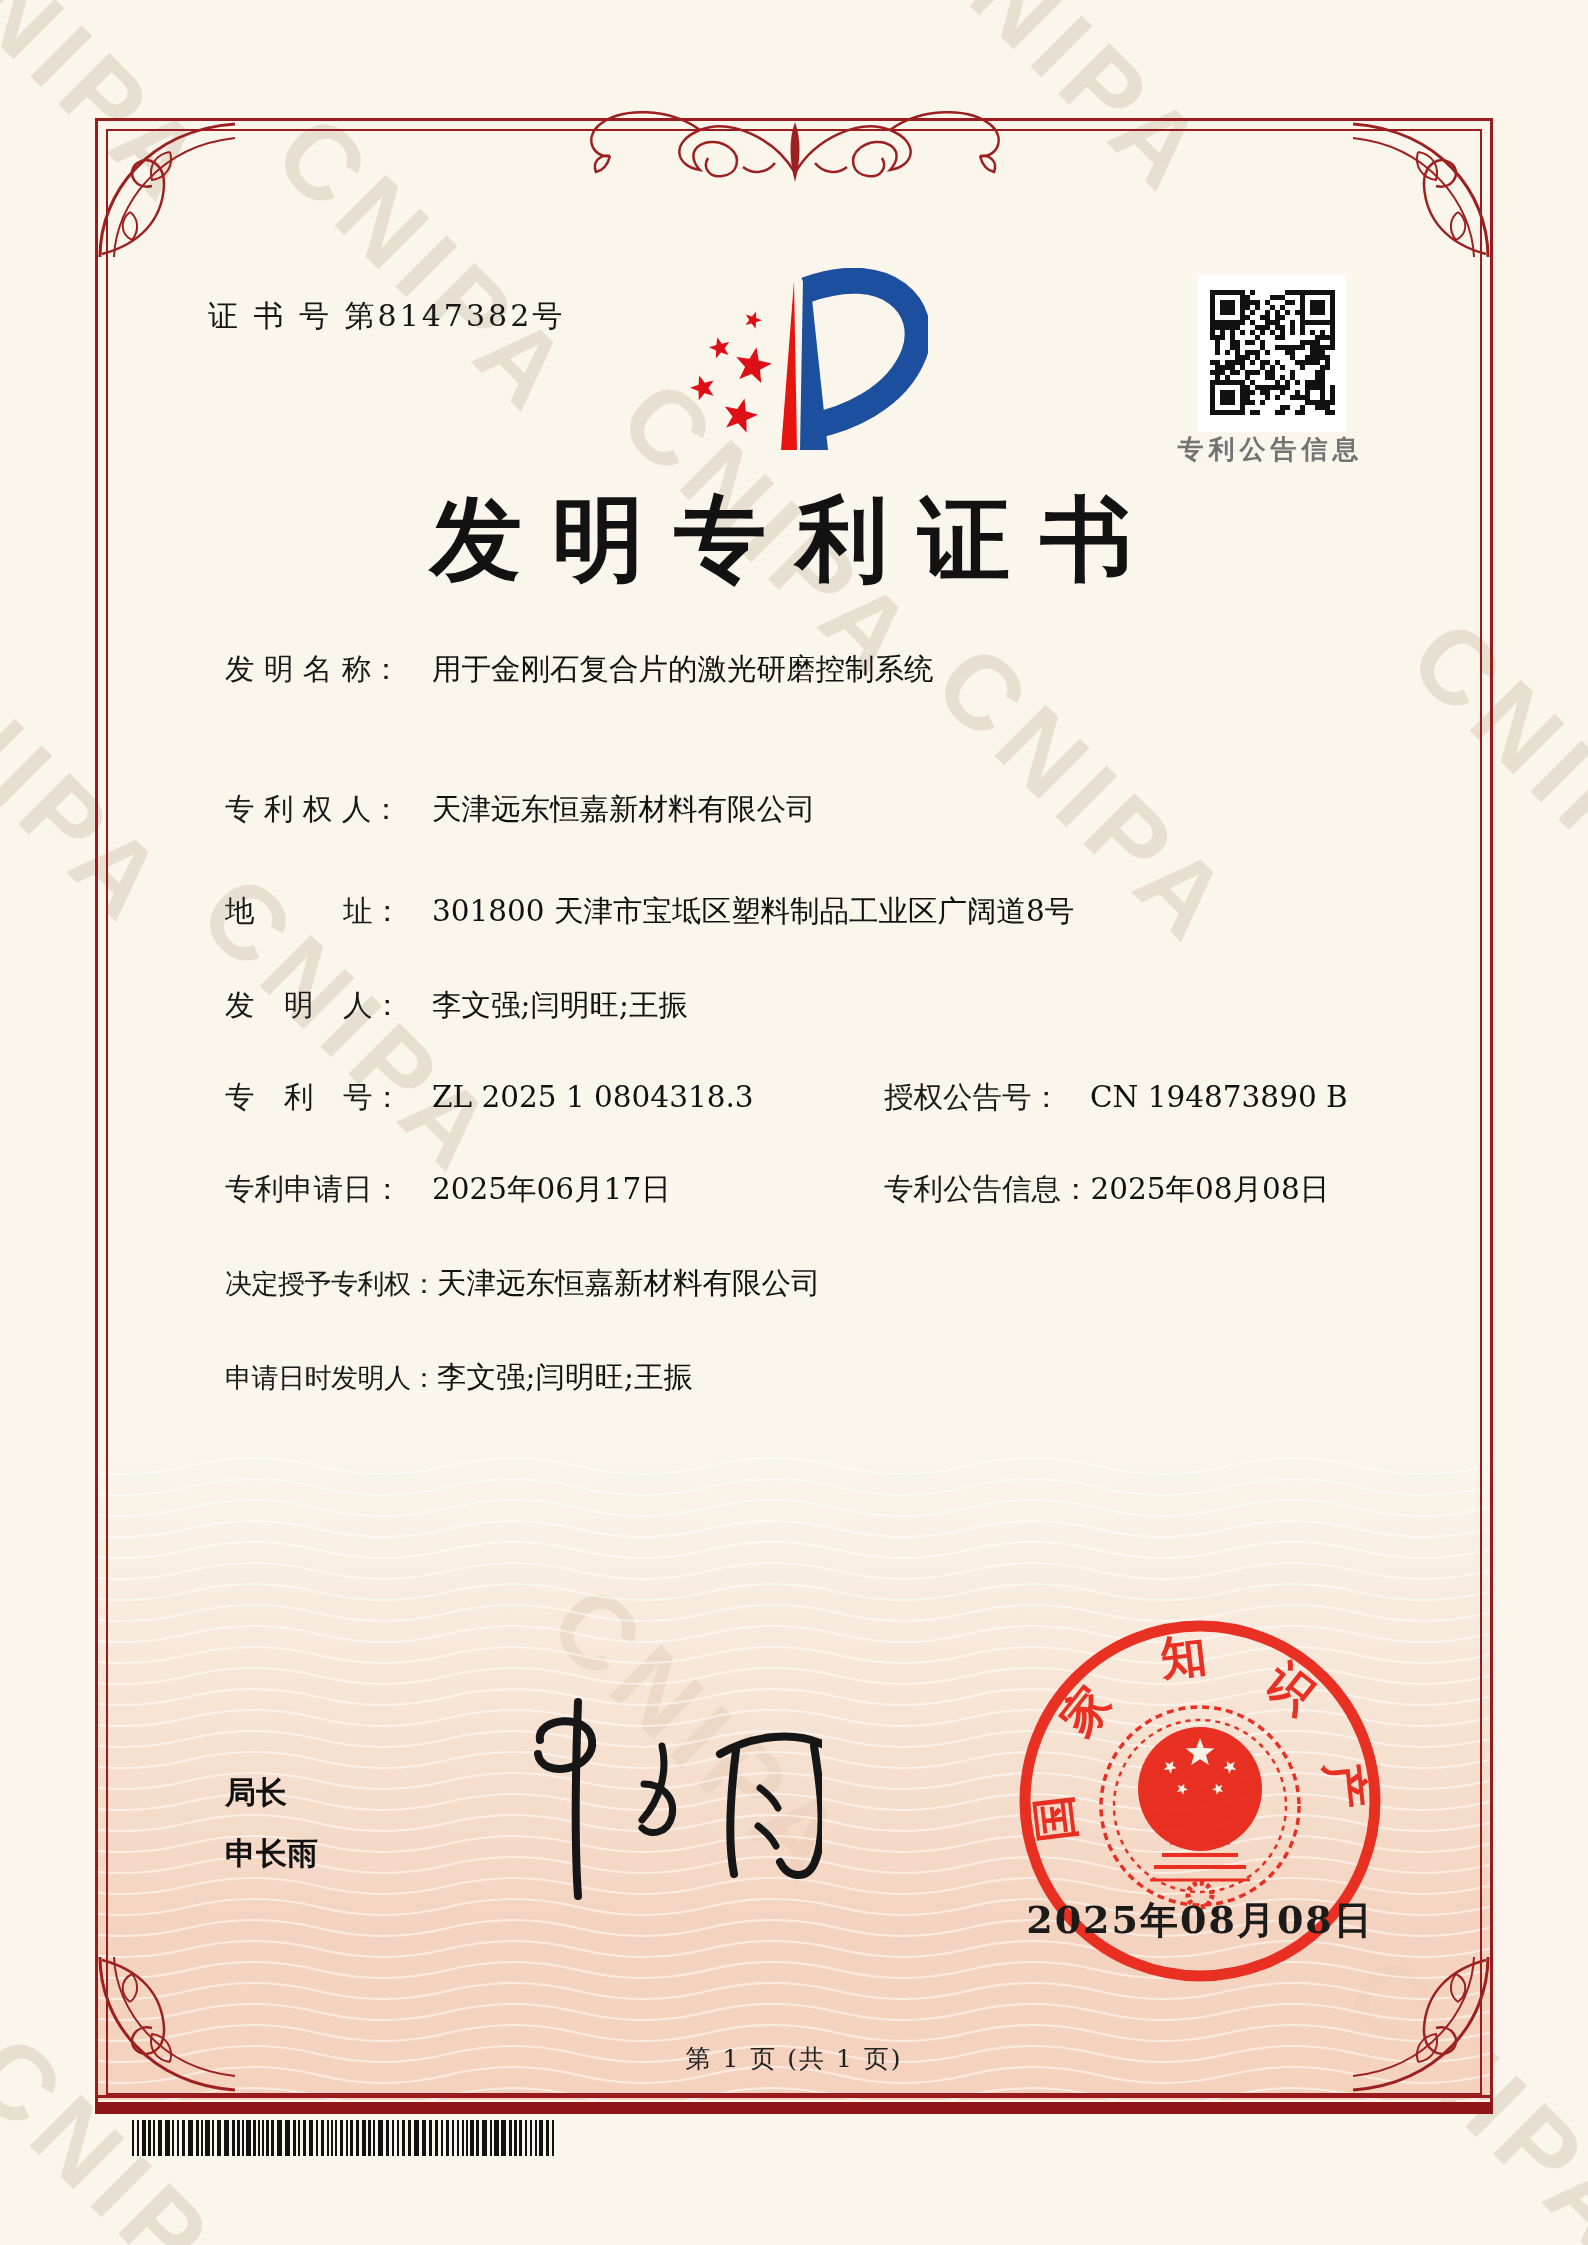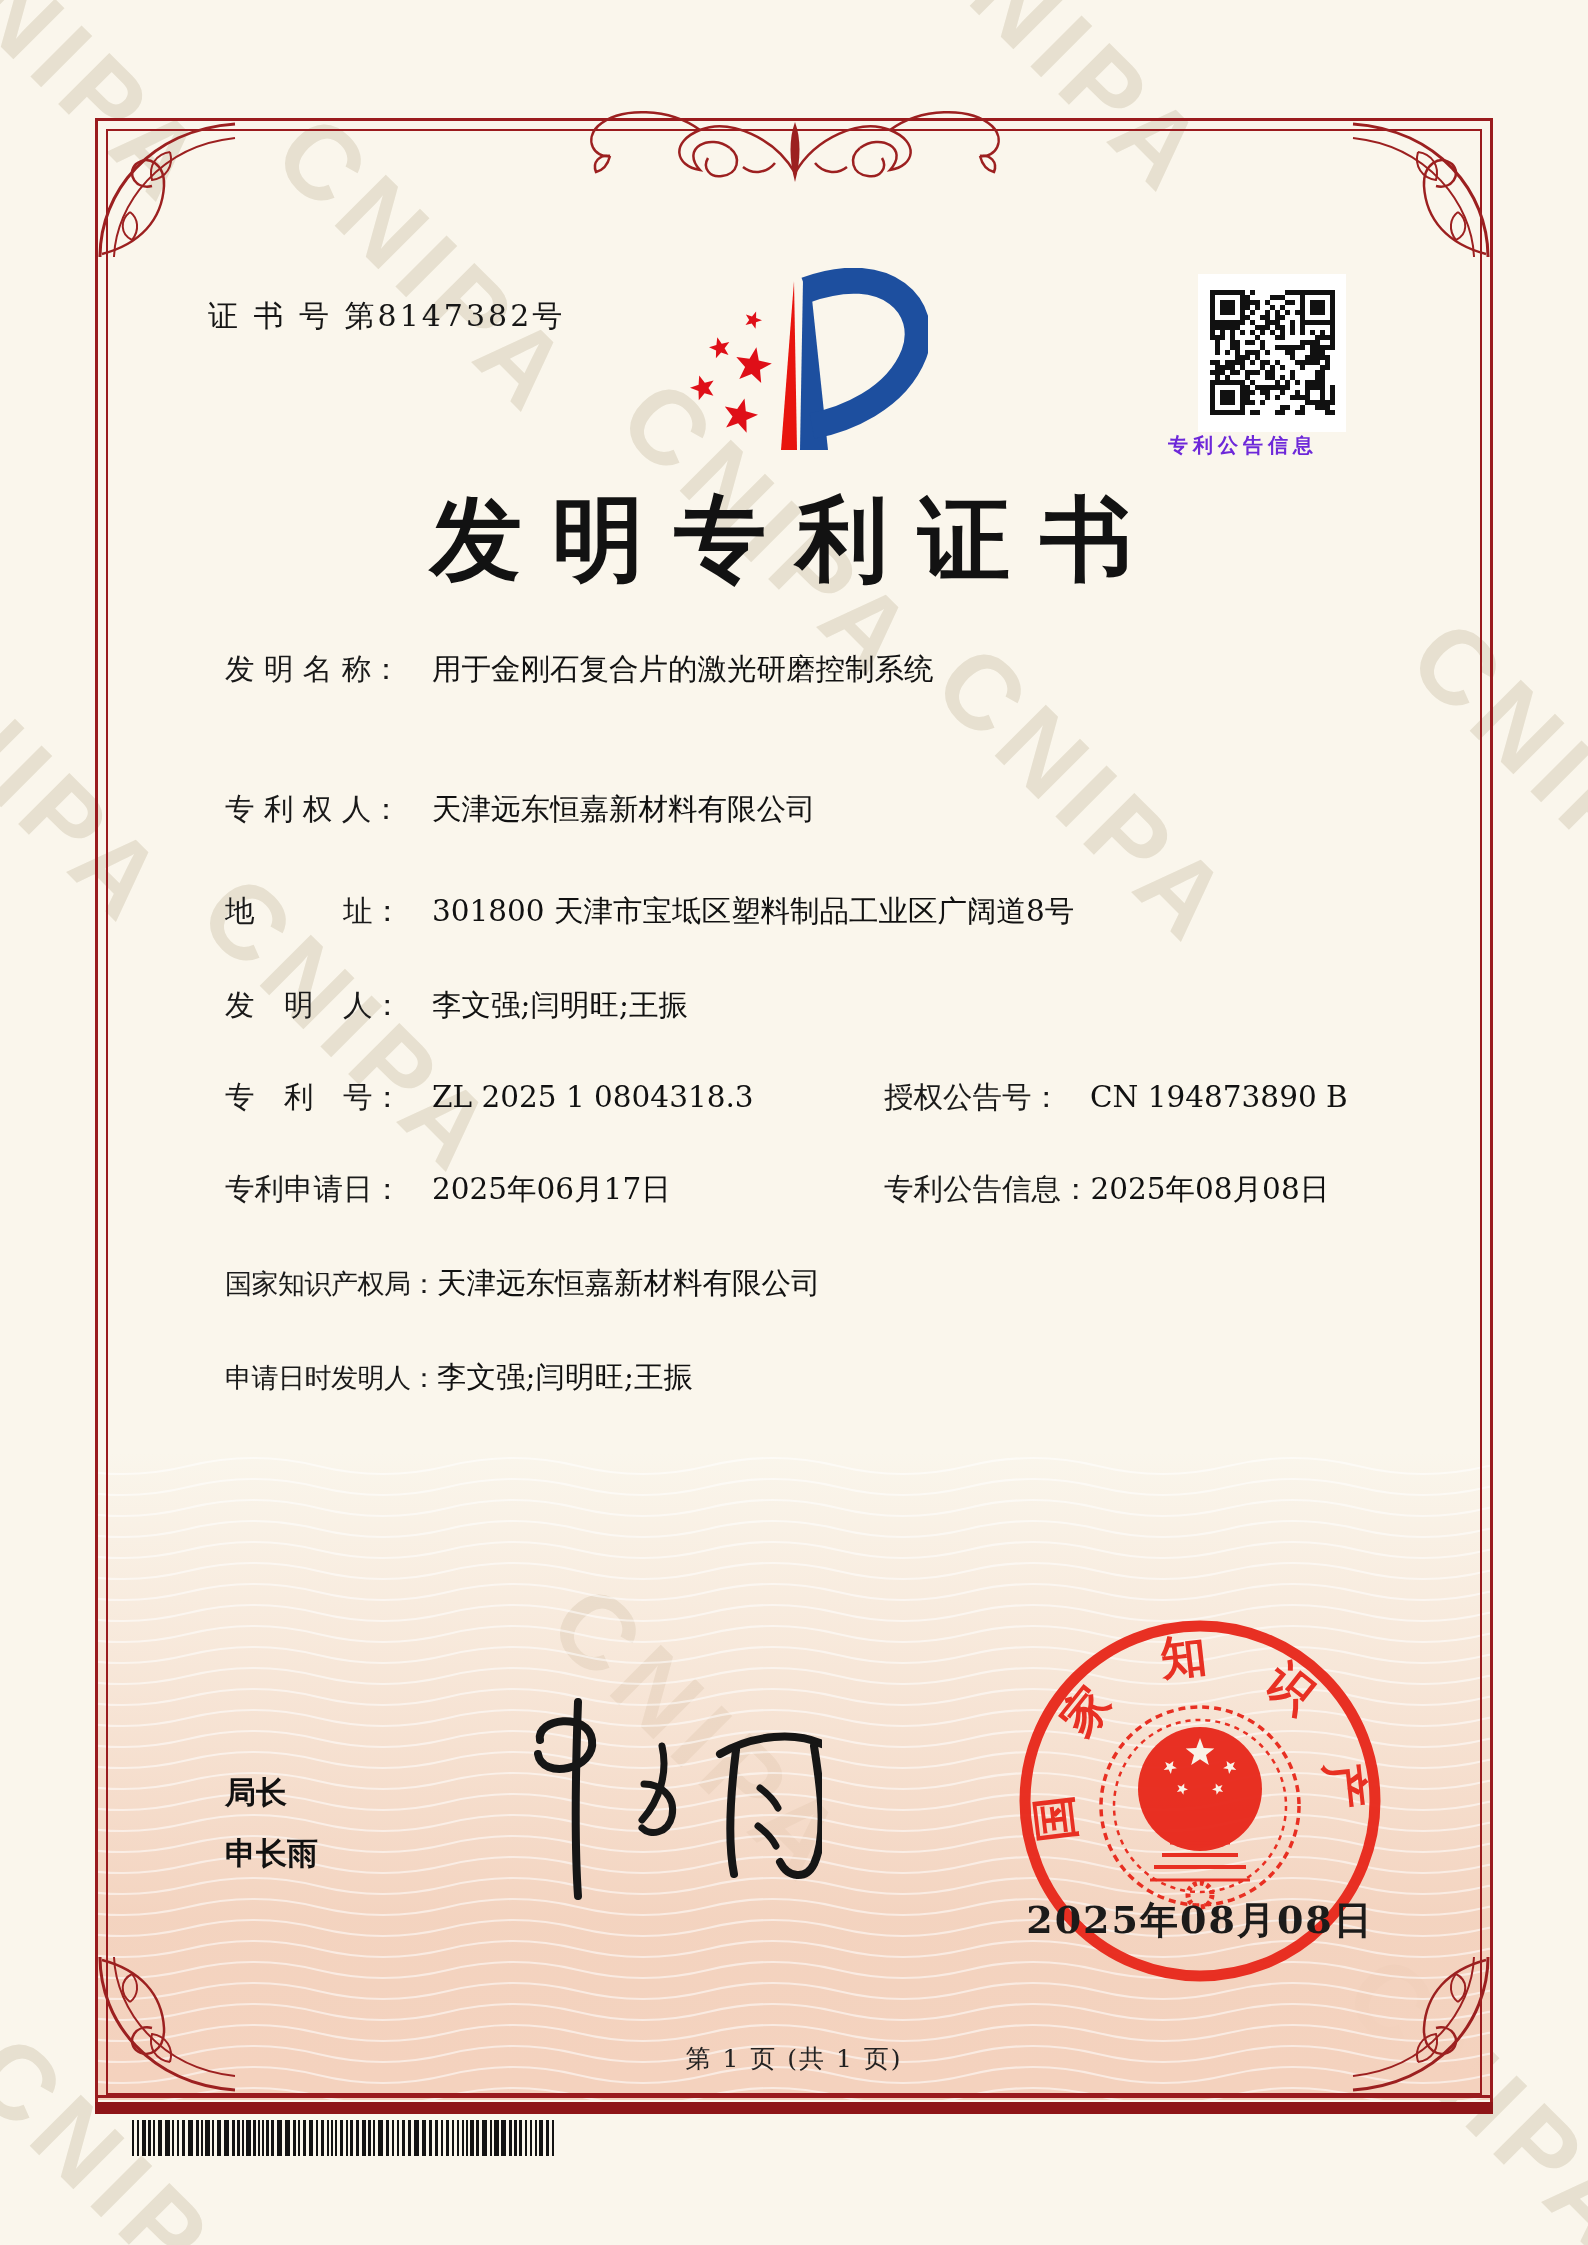--- a/index.html
+++ b/index.html
@@ -49,22 +49,22 @@
   #frame-band-line{
     position:absolute;left:-3px;right:-3px;bottom:13px;height:3px;
     background:#9a1b1e;
   }
   .ornament{position:absolute;pointer-events:none;}
   
   #cert-number{left:208px;top:296px;font-size:30px;letter-spacing:3px;color:#161616;}
   #qr-panel{left:1198px;top:274px;width:148px;height:158px;background:#ffffff;}
   #qr-code{position:absolute;left:12px;top:16px;}
   #qr-caption{
-    left:1168px;top:432px;width:205px;
-    font-size:20px;font-weight:700;letter-spacing:5px;color:#6d28d9;
+    left:1168px;top:432px;width:205px;text-align:center;
+    font-size:26px;font-weight:700;letter-spacing:5px;color:#737373;
   }
   #page-title{
     left:430px;top:478px;
     font-size:92px;font-weight:600;letter-spacing:30px;color:#121212;
     white-space:nowrap;
   }
   
   .frow{position:absolute;left:225px;font-size:29.5px;white-space:nowrap;}
   .fl{display:inline-block;min-width:207px;color:#1a1a1a;}
   .fl-long{font-size:27px;min-width:207px;letter-spacing:-0.5px;}
@@ -581,21 +581,21 @@
     <span class="fl">授权公告号：</span><span class="fv">CN 194873890 B</span>
   </span>
 </div>
 <div class="frow" style="top:1170px;width:1180px">
   <span class="fl">专利申请日：</span><span class="fv">2025年06月17日</span>
   <span class="rgroup">
     <span class="fl">专利公告信息：</span><span class="fv">2025年08月08日</span>
   </span>
 </div>
 <div class="frow" style="top:1264px">
-  <span class="fl fl-long">国家知识产权局：</span><span class="fv">天津远东恒嘉新材料有限公司</span>
+  <span class="fl fl-long">决定授予专利权：</span><span class="fv">天津远东恒嘉新材料有限公司</span>
 </div>
 <div class="frow" style="top:1358px">
   <span class="fl fl-long">申请日时发明人：</span><span class="fv">李文强;闫明旺;王振</span>
 </div>
 
 <div id="statement" class="abs">
 </div>
 
 <div class="abs officer" style="top:1772px">局长</div>
 <div class="abs officer" style="top:1833px">申长雨</div>

